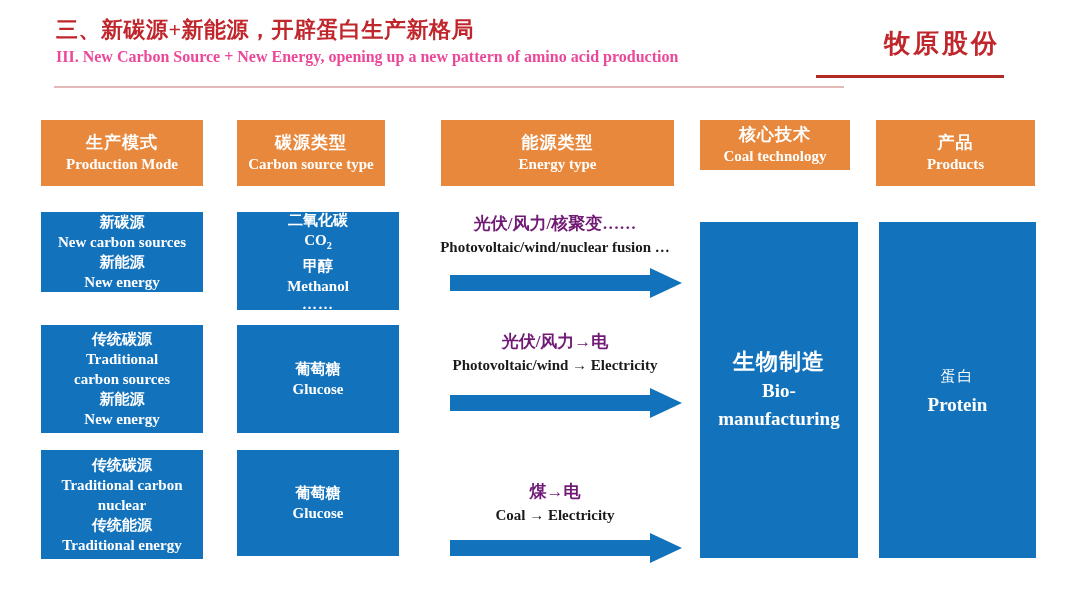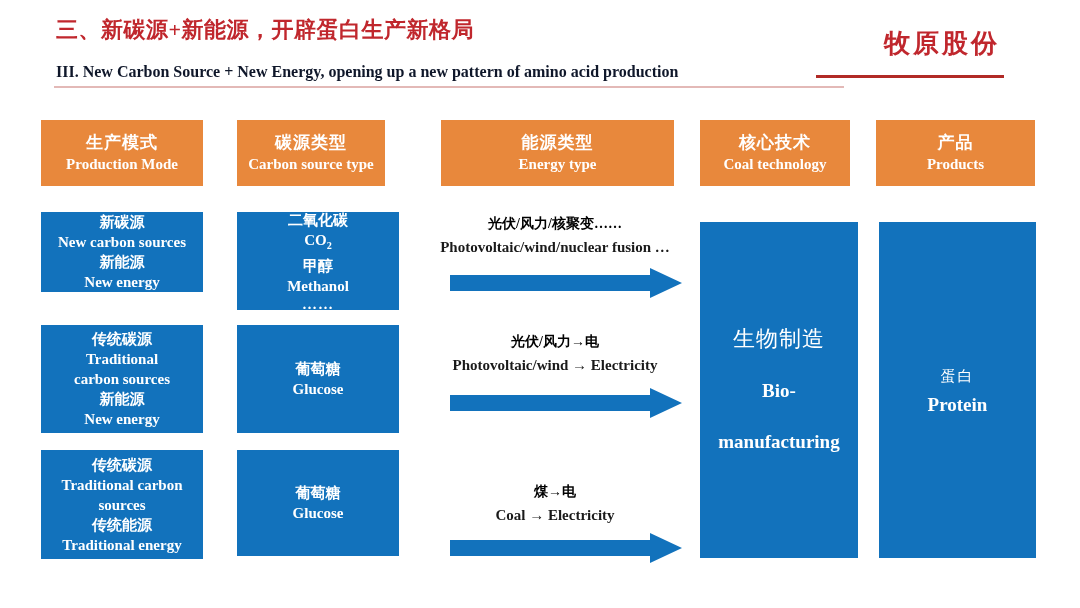--- a/index.html
+++ b/index.html
@@ -39,23 +39,23 @@
     font-weight: bold;
     color: #C0272D;
     letter-spacing: 0.5px;
     line-height: 28px;
     white-space: nowrap;
   }
   .title-en {
     font-family: "Liberation Serif", "DejaVu Serif", serif;
     font-size: 16px;
     font-weight: bold;
-    color: #0f172a;
+    color: #ec4899;
     line-height: 22px;
-    margin-top: 17px;
+    margin-top: 2px;
     white-space: nowrap;
   }
   .brand {
     position: absolute;
     right: 48px;
     top: 26px;
     width: 170px;
     text-align: right;
     font-family: "Liberation Serif", "DejaVu Serif", serif;
     font-size: 26px;
@@ -131,36 +131,36 @@
   #c1r2 { left: 41px;  top: 325px; width: 162px; height: 108px; }
   #c1r3 { left: 41px;  top: 450px; width: 162px; height: 109px; }
   
   #c2r1 { left: 237px; top: 212px; width: 162px; height: 98px; }
   #c2r2 { left: 237px; top: 325px; width: 162px; height: 108px; }
   #c2r3 { left: 237px; top: 450px; width: 162px; height: 106px; }
   
   #c4 { left: 700px; top: 222px; width: 158px; height: 336px; }
   #c5 { left: 879px; top: 222px; width: 157px; height: 336px; }
 
-  #c4 .big-cn { font-size: 22px; font-weight: normal; line-height: 30px; letter-spacing: 1px; text-align: center; }
-  #c4 .big-en { font-size: 19px; font-weight: bold; line-height: 28px; margin-top: 23px; }
+  #c4 .big-cn { font-size: 22px; font-weight: bold; line-height: 30px; letter-spacing: 1px; text-align: center; }
+  #c4 .big-en { font-size: 19px; font-weight: bold; line-height: 28px; }
   #c5 .big-cn { font-size: 15px; font-weight: normal; line-height: 30px; letter-spacing: 2px; }
   #c5 .big-en { font-size: 19px; font-weight: bold; line-height: 28px; }
 
   
   .energy-cell {
     position: absolute;
     left: 410px;
     width: 290px;
     text-align: center;
   }
   .energy-cn {
-    font-size: 14px;
-    font-weight: bold;
-    color: #000000;
+    font-size: 17px;
+    font-weight: bold;
+    color: #701a75;
     line-height: 24px;
     white-space: nowrap;
   }
   .energy-en {
     font-size: 15px;
     font-weight: bold;
     color: #1a1a1a;
     line-height: 22px;
     white-space: nowrap;
   }
@@ -201,21 +201,21 @@
     <div class="box hdr-box" style="left:237px; top:120px; width:148px; height:66px;">
       <div class="hdr-cn">碳源类型</div>
       <div class="hdr-en">Carbon source type</div>
     </div>
 
     <div class="box hdr-box" style="left:441px; top:120px; width:233px; height:66px;align-items:center;">
       <div class="hdr-cn">能源类型</div>
       <div class="hdr-en">Energy type</div>
     </div>
 
-    <div class="box hdr-box" style="left:700px; top:120px; width:150px; height:66px;">
+    <div class="box hdr-box" style="left:700px; top:120px; width:150px; height:50px;">
       <div class="hdr-cn">核心技术</div>
       <div class="hdr-en">Coal technology</div>
     </div>
 
     <div class="box hdr-box" style="left:876px; top:120px; width:159px; height:66px;">
       <div class="hdr-cn">产品</div>
       <div class="hdr-en">Products</div>
     </div>
 
     <div id="c1r1" class="box blue-box">
@@ -229,21 +229,21 @@
       <div class="b-line-cn">传统碳源</div>
       <div class="b-line-en">Traditional</div>
       <div class="b-line-en">carbon sources</div>
       <div class="b-line-cn">新能源</div>
       <div class="b-line-en">New energy</div>
     </div>
 
     <div id="c1r3" class="box blue-box">
       <div class="b-line-cn">传统碳源</div>
       <div class="b-line-en">Traditional carbon</div>
-      <div class="b-line-en">sources</div>
+      <div class="b-line-en">nuclear</div>
       <div class="b-line-cn">传统能源</div>
       <div class="b-line-en">Traditional energy</div>
     </div>
 
     <div id="c2r1" class="box blue-box">
       <div class="b-line-cn">二氧化碳</div>
       <div class="b-line-en"><span>CO</span><sub>2</sub></div>
       <div class="b-line-cn">甲醇</div>
       <div class="b-line-en">Methanol</div>
       <div class="dots">……</div>

